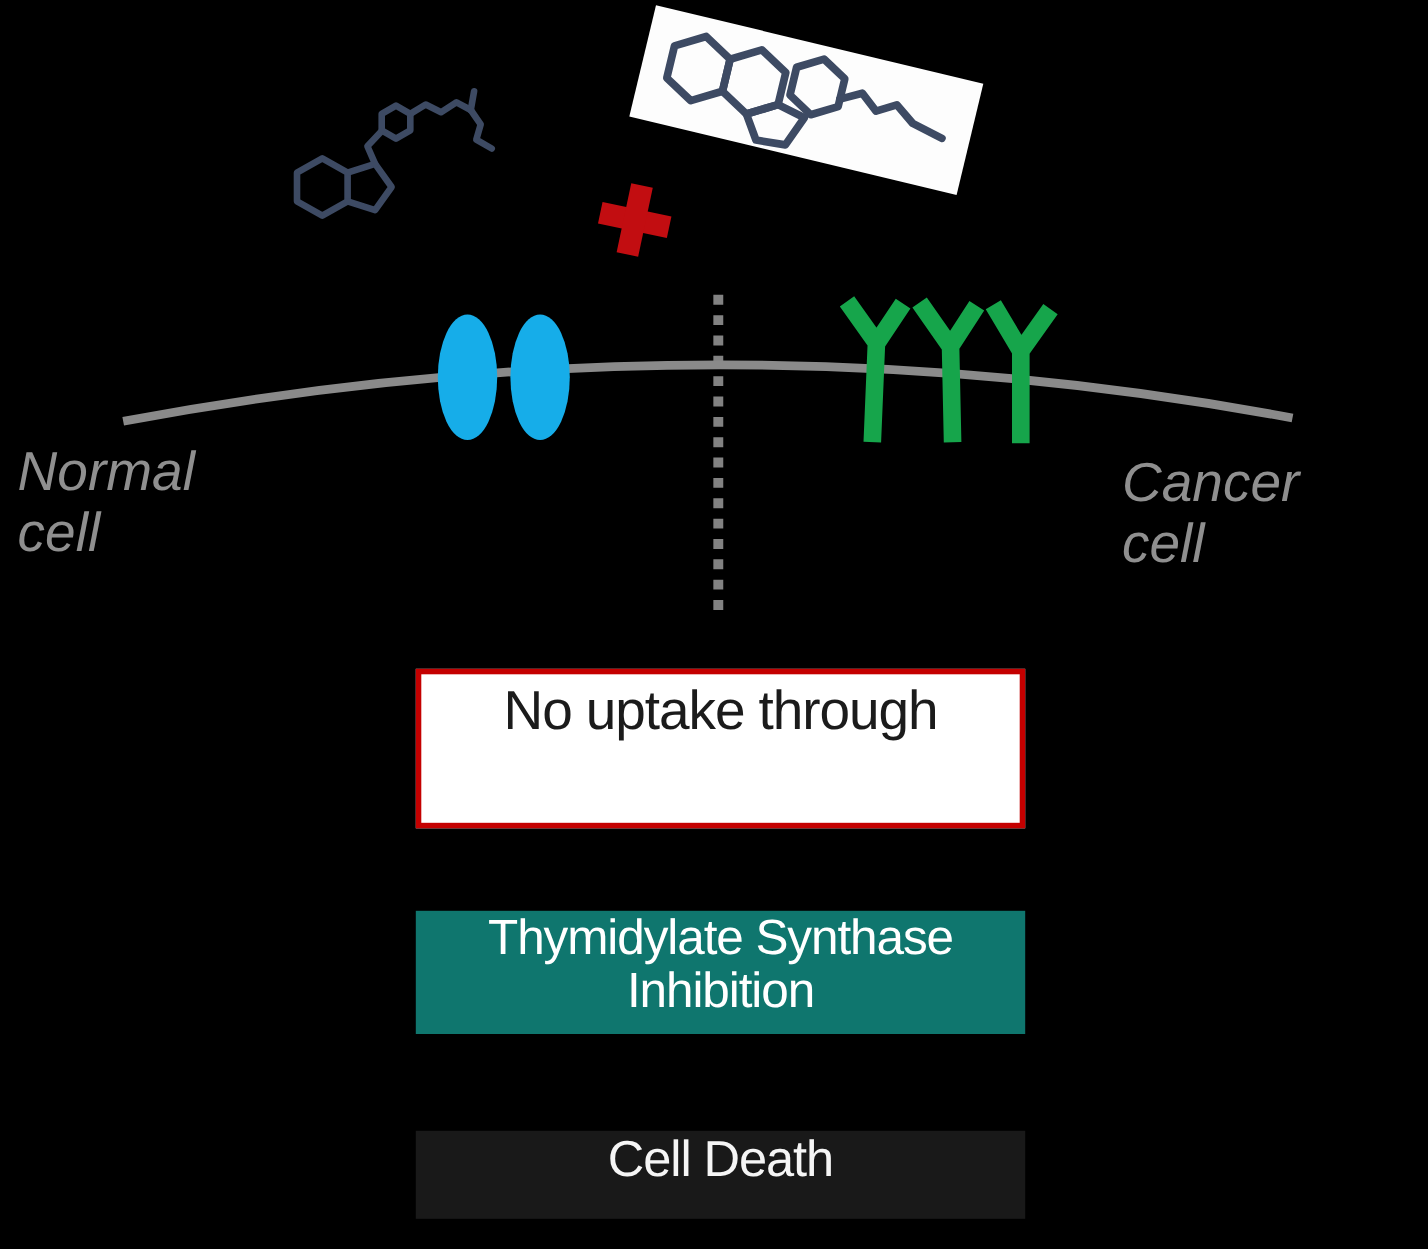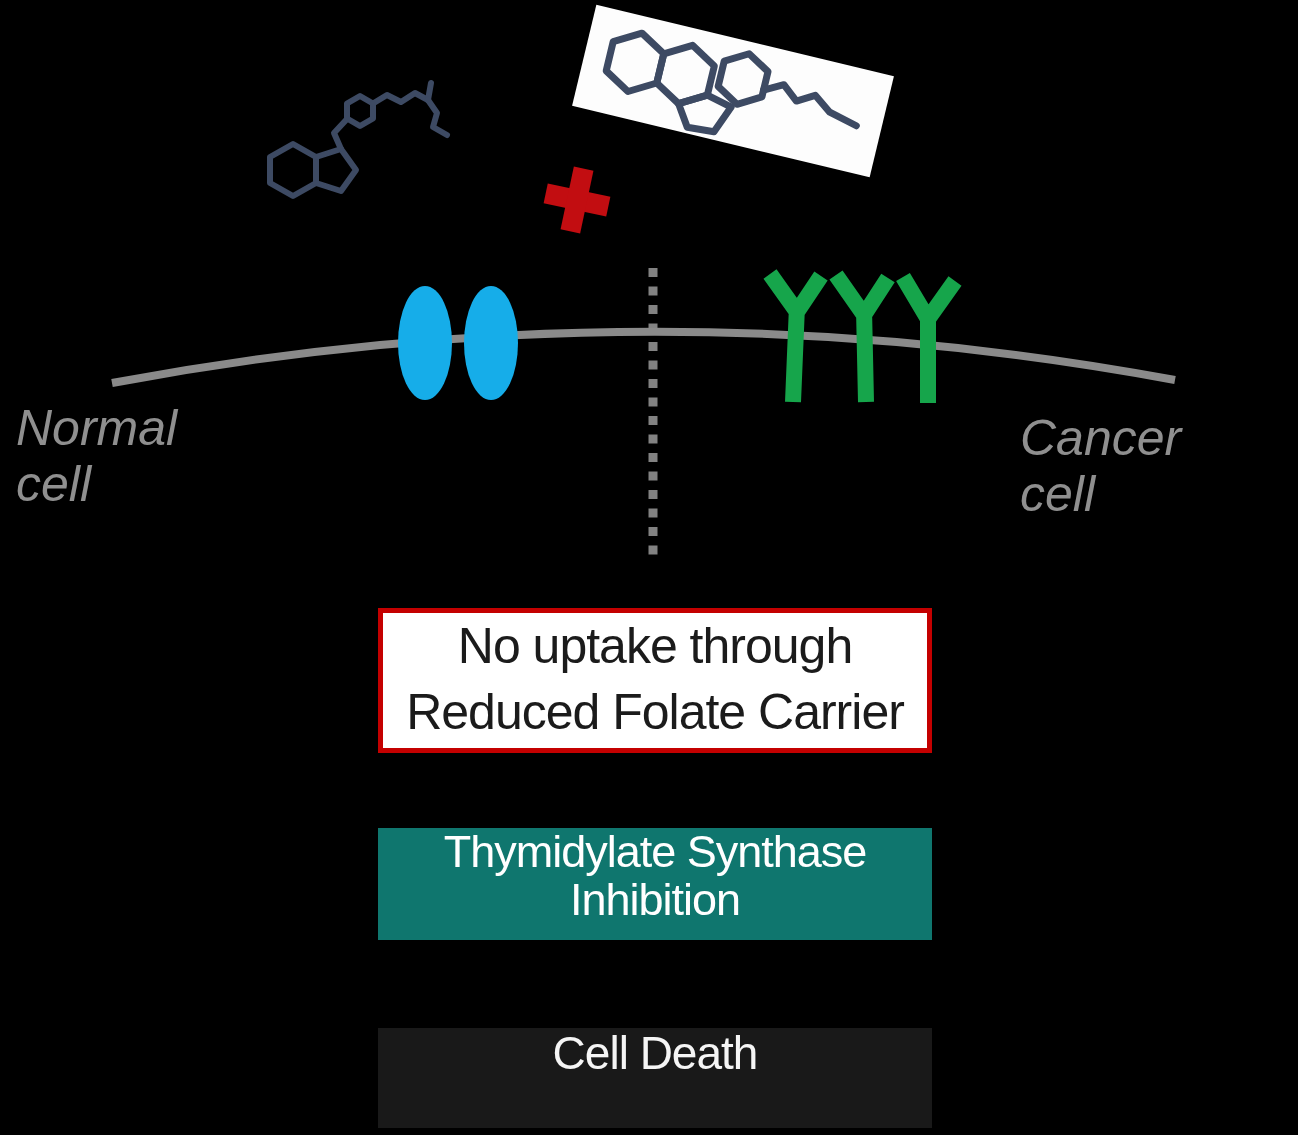--- a/index.html
+++ b/index.html
@@ -20,21 +20,21 @@
   .cell-label{position:absolute;width:194px;text-align:left;color:#8f8f8f;font-style:italic;
               font-size:50px;line-height:56px;font-weight:400;}
   .cell-label.normal{left:16px;top:400px;}
   .cell-label.cancer{left:1020px;top:410px;}
   .box{position:absolute;left:378px;width:554px;box-sizing:border-box;display:flex;
        flex-direction:column;align-items:center;justify-content:flex-start;text-align:center;
        letter-spacing:-1px;font-weight:300;}
   .box-white{top:608px;height:145px;background:#ffffff;border:5px solid #c40000;color:#1b1b1b;
              font-size:50px;line-height:66px;}
   .box-gray{top:828px;height:112px;background:#0f766e;color:#ffffff;font-size:45px;line-height:48px;}
-  .box-dark{top:1028px;height:100px;background:#191919;color:#f5f5f5;font-size:46px;line-height:50px;}
+  .box-dark{top:1028px;height:80px;background:#191919;color:#f5f5f5;font-size:46px;line-height:50px;}
 </style>
 </head>
 <body>
 
 <div class="stage">
 
   <svg class="scene" width="1298" height="1135" viewBox="0 0 1298 1135">
 
     <line class="divider" x1="653" y1="268" x2="653" y2="556" stroke="#828282"></line>
 
@@ -83,21 +83,20 @@
     <span>Normal</span><br>
     <span>cell</span>
   </div>
   <div class="cell-label cancer">
     <span>Cancer</span><br>
     <span>cell</span>
   </div>
 
   <div class="box box-white">
     <div>No uptake through</div>
-    <div>Reduced Folate Carrier</div>
   </div>
 
   <div class="box box-gray">
     <div>Thymidylate Synthase</div>
     <div>Inhibition</div>
   </div>
 
   <div class="box box-dark">
     <div>Cell Death</div>
   </div>

